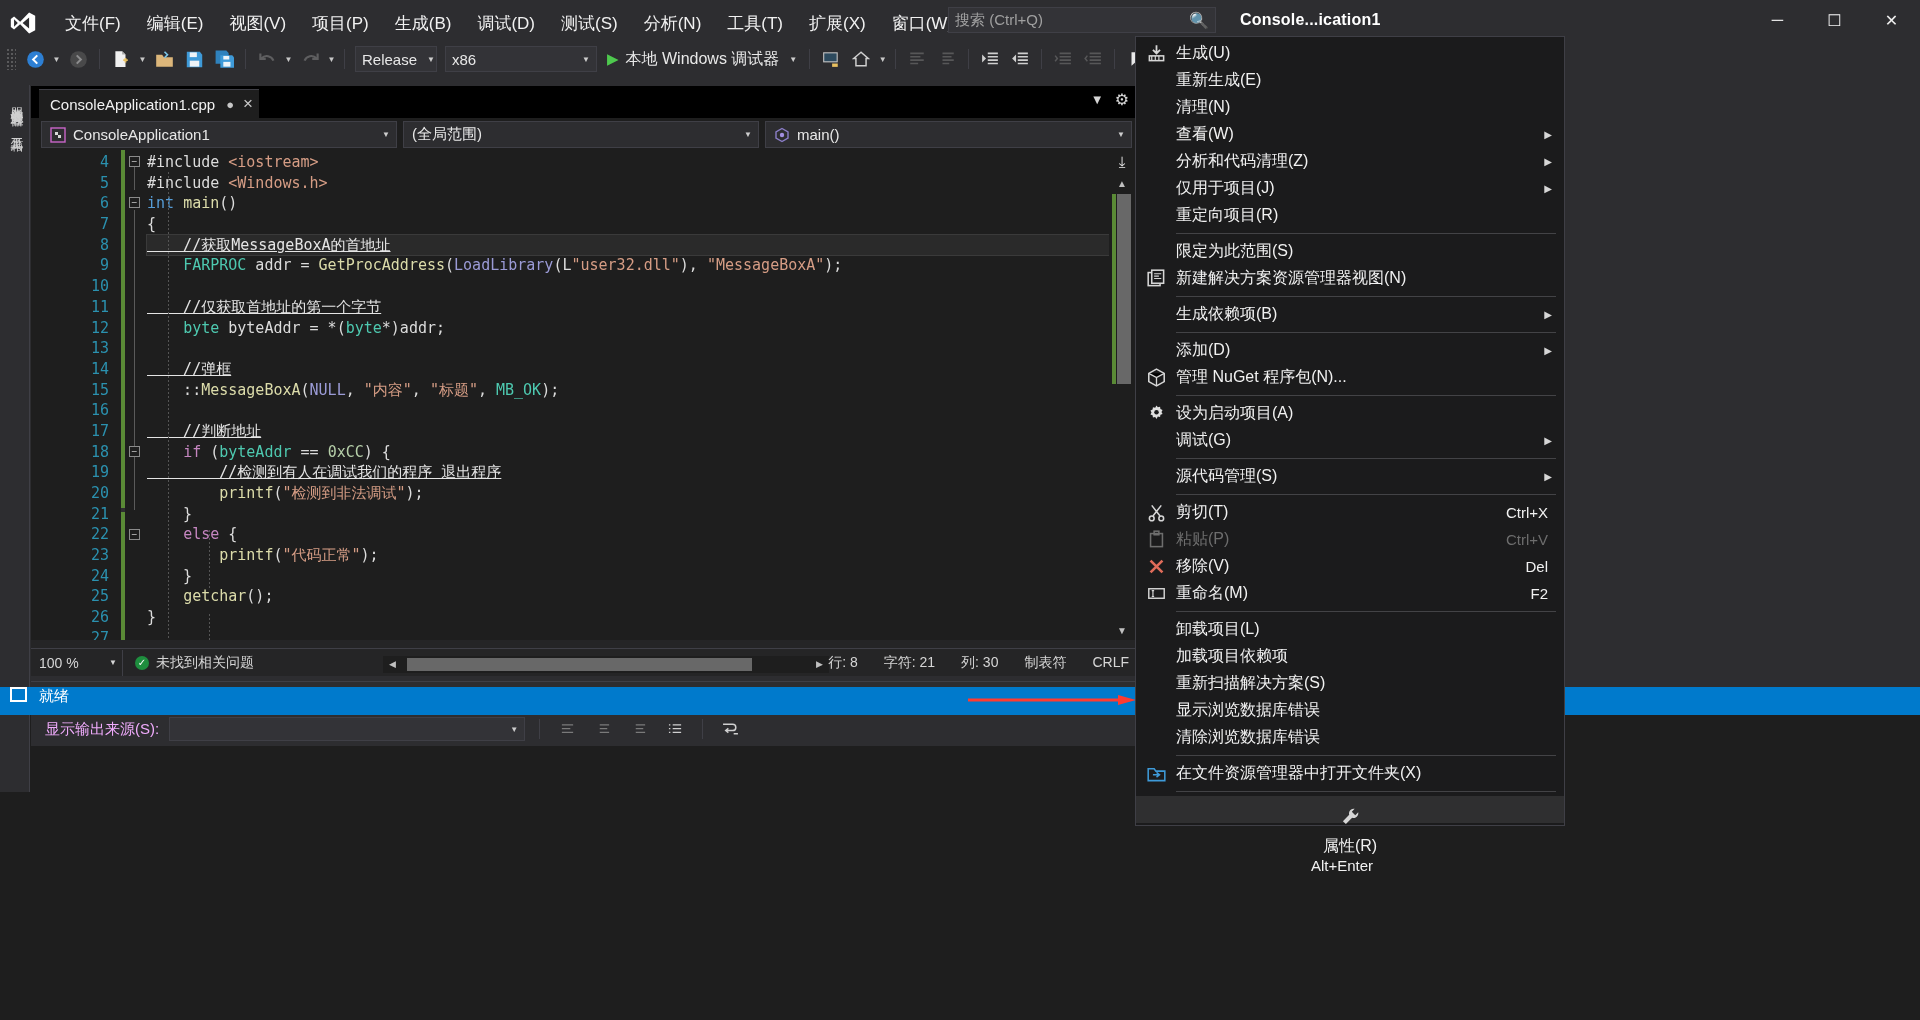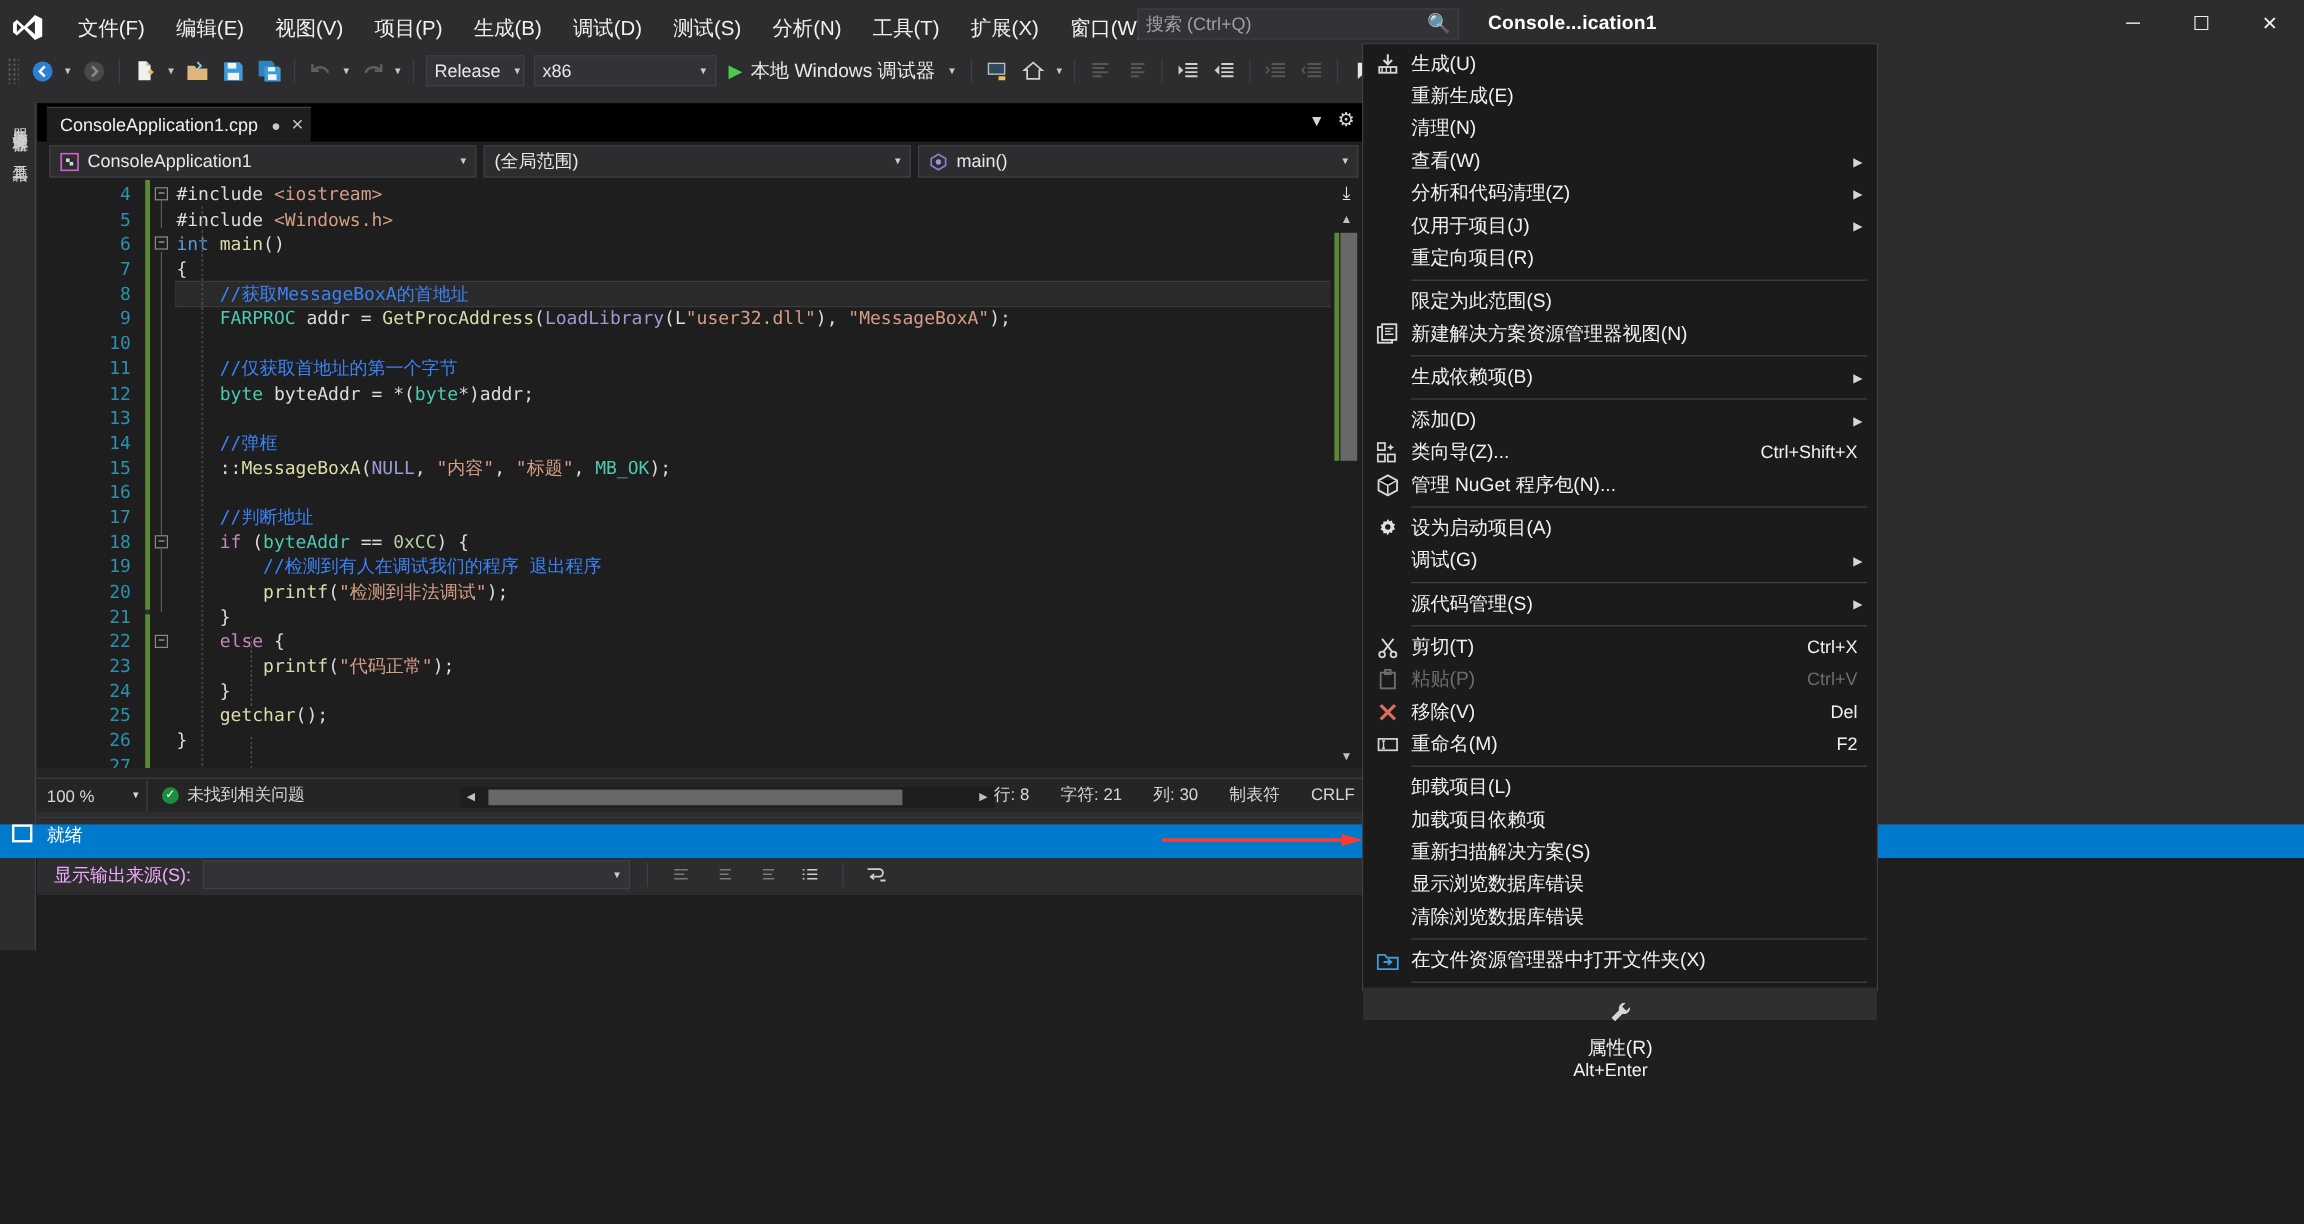--- a/index.html
+++ b/index.html
@@ -127,21 +127,21 @@
           font-size:10px; line-height:9px; text-align:center; background:#1e1e1e; }
   .cline { position:absolute; left:5px; width:1px; background:#5a5a5a; }
   .code-lines { position: absolute; left: 116px; top: 2px; right: 26px; }
   .cl {
     height: 20.7px; line-height: 20.7px;
     font-family: "DejaVu Sans Mono", monospace; font-size: 15px; color: #dcdcdc;
     white-space: pre;
   }
   .cl.hl { background: #2a2a2a; outline: 1px solid #3a3a3a; }
   .ind-guide { position:absolute; width:1px; background:#4a4a4a; }
-  .cmt { color: #3b82f6; }
+  .cmt { color: #e5e5e5; text-decoration: underline; }
   .kw  { color: #569cd6; }
   .kw2 { color: #c586c0; }
   .typ { color: #4ec9b0; }
   .fn  { color: #dcdcaa; }
   .str { color: #d69d85; }
   .num { color: #b5cea8; }
   .punc{ color: #dcdcdc; }
   .cls { color: #9b9bd6; }
 
   .vscroll {
@@ -677,32 +677,20 @@
       </div>
       <div class="ctx-sep"></div>
       <div class="ctx-row">
         <div class="ctx-icon"></div>
         <div class="ctx-label">添加(D)</div>
         <div class="ctx-arrow">▶</div>
       </div>
       <div class="ctx-row">
         <div class="ctx-icon">
           <svg width="19" height="19" viewBox="0 0 16 16">
-            <rect x="1" y="1" width="5" height="5" fill="none" stroke="#d6d6d6" stroke-width="1.2"></rect>
-            <rect x="1" y="9" width="5" height="5" fill="none" stroke="#d6d6d6" stroke-width="1.2"></rect>
-            <rect x="8" y="9" width="5" height="5" fill="none" stroke="#d6d6d6" stroke-width="1.2"></rect>
-            <path d="M10 1.5l.8 1.7 1.7.8-1.7.8-.8 1.7-.8-1.7L7.5 4l1.7-.8z" fill="#d6d6d6"></path>
-          </svg>
-        </div>
-        <div class="ctx-label">类向导(Z)...</div>
-        <div class="ctx-shortcut">Ctrl+Shift+X</div>
-      </div>
-      <div class="ctx-row">
-        <div class="ctx-icon">
-          <svg width="19" height="19" viewBox="0 0 16 16">
             <path d="M8 1 14.5 4.5v7L8 15 1.5 11.5v-7z" fill="none" stroke="#d6d6d6" stroke-width="1.3"></path>
             <path d="M1.5 4.5 8 8l6.5-3.5M8 8v7" stroke="#d6d6d6" stroke-width="1.1"></path>
           </svg>
         </div>
         <div class="ctx-label">管理 NuGet 程序包(N)...</div>
       </div>
       <div class="ctx-sep"></div>
       <div class="ctx-row">
         <div class="ctx-icon">
           <svg width="19" height="19" viewBox="0 0 16 16">

